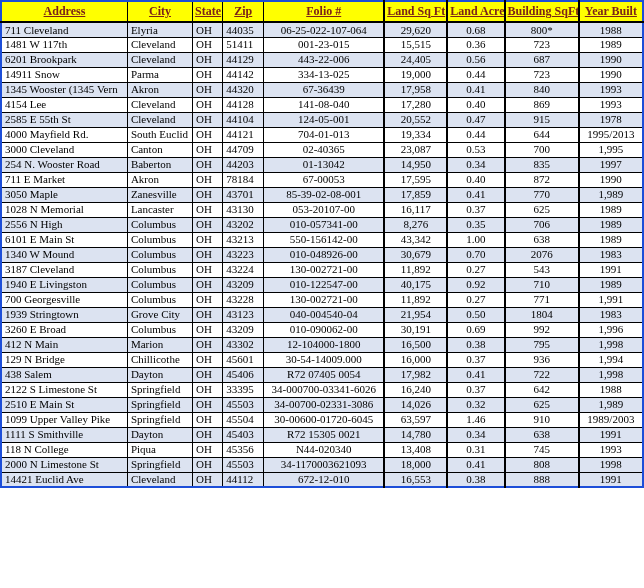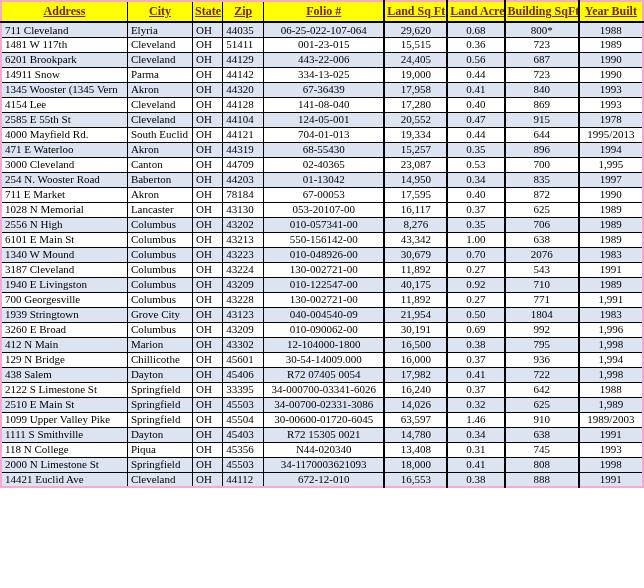--- a/index.html
+++ b/index.html
@@ -1,21 +1,21 @@
 <!DOCTYPE html>
 <html style="--header-bg: #FFFF00; --header-text: #7B2318; --band-bg: #DCE3F1;"><head>
 <meta charset="utf-8">
 <style>
   html, body { margin: 0; padding: 0; background: #ffffff; }
   #sheet {
     width: 644px; height: 412px;
     border-collapse: collapse;
     table-layout: fixed;
     font-family: "Liberation Serif", serif;
-    border: 2px solid #f9a8d4;
+    border: 2px solid #1d4ed8;
   }
   #sheet th, #sheet td {
     border: 1px solid #000;
     border-top-width: 1.5px;
     border-bottom-width: 1.5px;
     overflow: hidden;
     white-space: nowrap;
     padding: 0 2px;
     color: #000;
     font-size: 11px;
@@ -158,31 +158,20 @@
         <td class="al-left">4000 Mayfield Rd.</td>
         <td class="al-left">South Euclid</td>
         <td class="al-left">OH</td>
         <td class="al-left">44121</td>
         <td class="al-center">704-01-013</td>
         <td class="al-center">19,334</td>
         <td class="al-center">0.44</td>
         <td class="al-center">644</td>
         <td class="al-center">1995/2013</td>
       </tr>
-      <tr class="band">
-        <td class="al-left">471 E Waterloo</td>
-        <td class="al-left">Akron</td>
-        <td class="al-left">OH</td>
-        <td class="al-left">44319</td>
-        <td class="al-center">68-55430</td>
-        <td class="al-center">15,257</td>
-        <td class="al-center">0.35</td>
-        <td class="al-center">896</td>
-        <td class="al-center">1994</td>
-      </tr>
       <tr>
         <td class="al-left">3000 Cleveland</td>
         <td class="al-left">Canton</td>
         <td class="al-left">OH</td>
         <td class="al-left">44709</td>
         <td class="al-center">02-40365</td>
         <td class="al-center">23,087</td>
         <td class="al-center">0.53</td>
         <td class="al-center">700</td>
         <td class="al-center">1,995</td>
@@ -202,20 +191,31 @@
         <td class="al-left">711 E Market</td>
         <td class="al-left">Akron</td>
         <td class="al-left">OH</td>
         <td class="al-left">78184</td>
         <td class="al-center">67-00053</td>
         <td class="al-center">17,595</td>
         <td class="al-center">0.40</td>
         <td class="al-center">872</td>
         <td class="al-center">1990</td>
       </tr>
+      <tr class="band">
+        <td class="al-left">3050 Maple</td>
+        <td class="al-left">Zanesville</td>
+        <td class="al-left">OH</td>
+        <td class="al-left">43701</td>
+        <td class="al-center">85-39-02-08-001</td>
+        <td class="al-center">17,859</td>
+        <td class="al-center">0.41</td>
+        <td class="al-center">770</td>
+        <td class="al-center">1,989</td>
+      </tr>
       <tr>
         <td class="al-left">1028 N Memorial</td>
         <td class="al-left">Lancaster</td>
         <td class="al-left">OH</td>
         <td class="al-left">43130</td>
         <td class="al-center">053-20107-00</td>
         <td class="al-center">16,117</td>
         <td class="al-center">0.37</td>
         <td class="al-center">625</td>
         <td class="al-center">1989</td>
@@ -284,21 +284,21 @@
         <td class="al-center">11,892</td>
         <td class="al-center">0.27</td>
         <td class="al-center">771</td>
         <td class="al-center">1,991</td>
       </tr>
       <tr class="band">
         <td class="al-left">1939 Stringtown</td>
         <td class="al-left">Grove City</td>
         <td class="al-left">OH</td>
         <td class="al-left">43123</td>
-        <td class="al-center">040-004540-09</td>
+        <td class="al-center">040-004540-04</td>
         <td class="al-center">21,954</td>
         <td class="al-center">0.50</td>
         <td class="al-center">1804</td>
         <td class="al-center">1983</td>
       </tr>
       <tr>
         <td class="al-left">3260 E Broad</td>
         <td class="al-left">Columbus</td>
         <td class="al-left">OH</td>
         <td class="al-left">43209</td>

